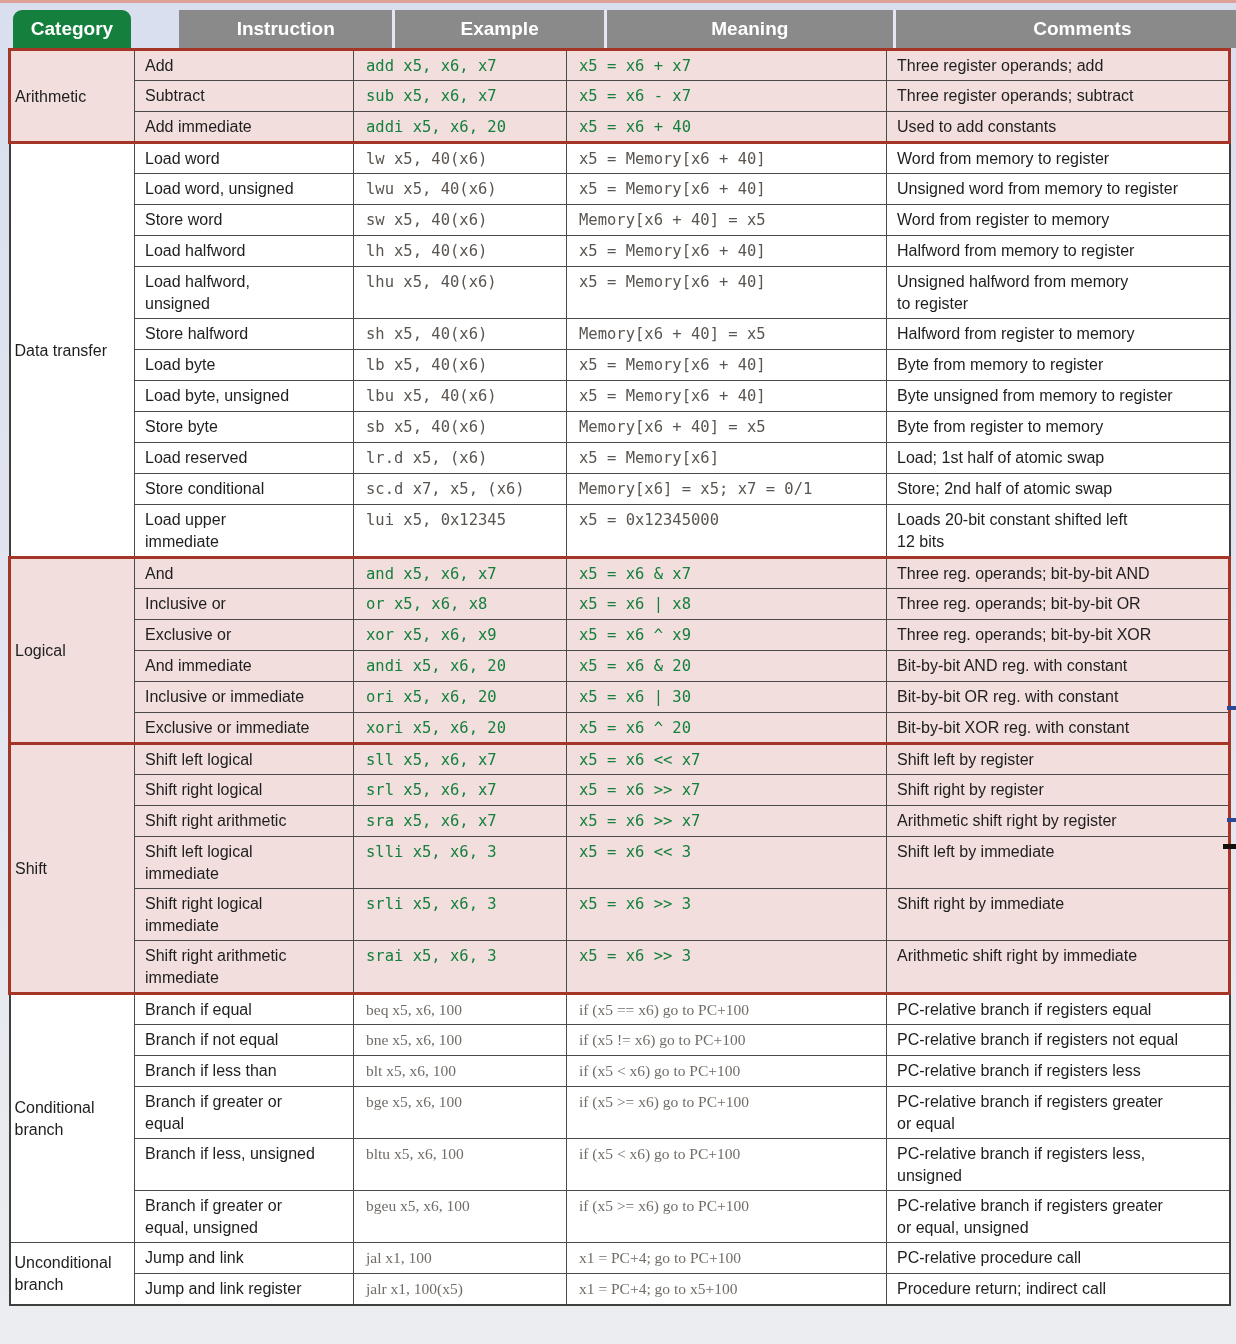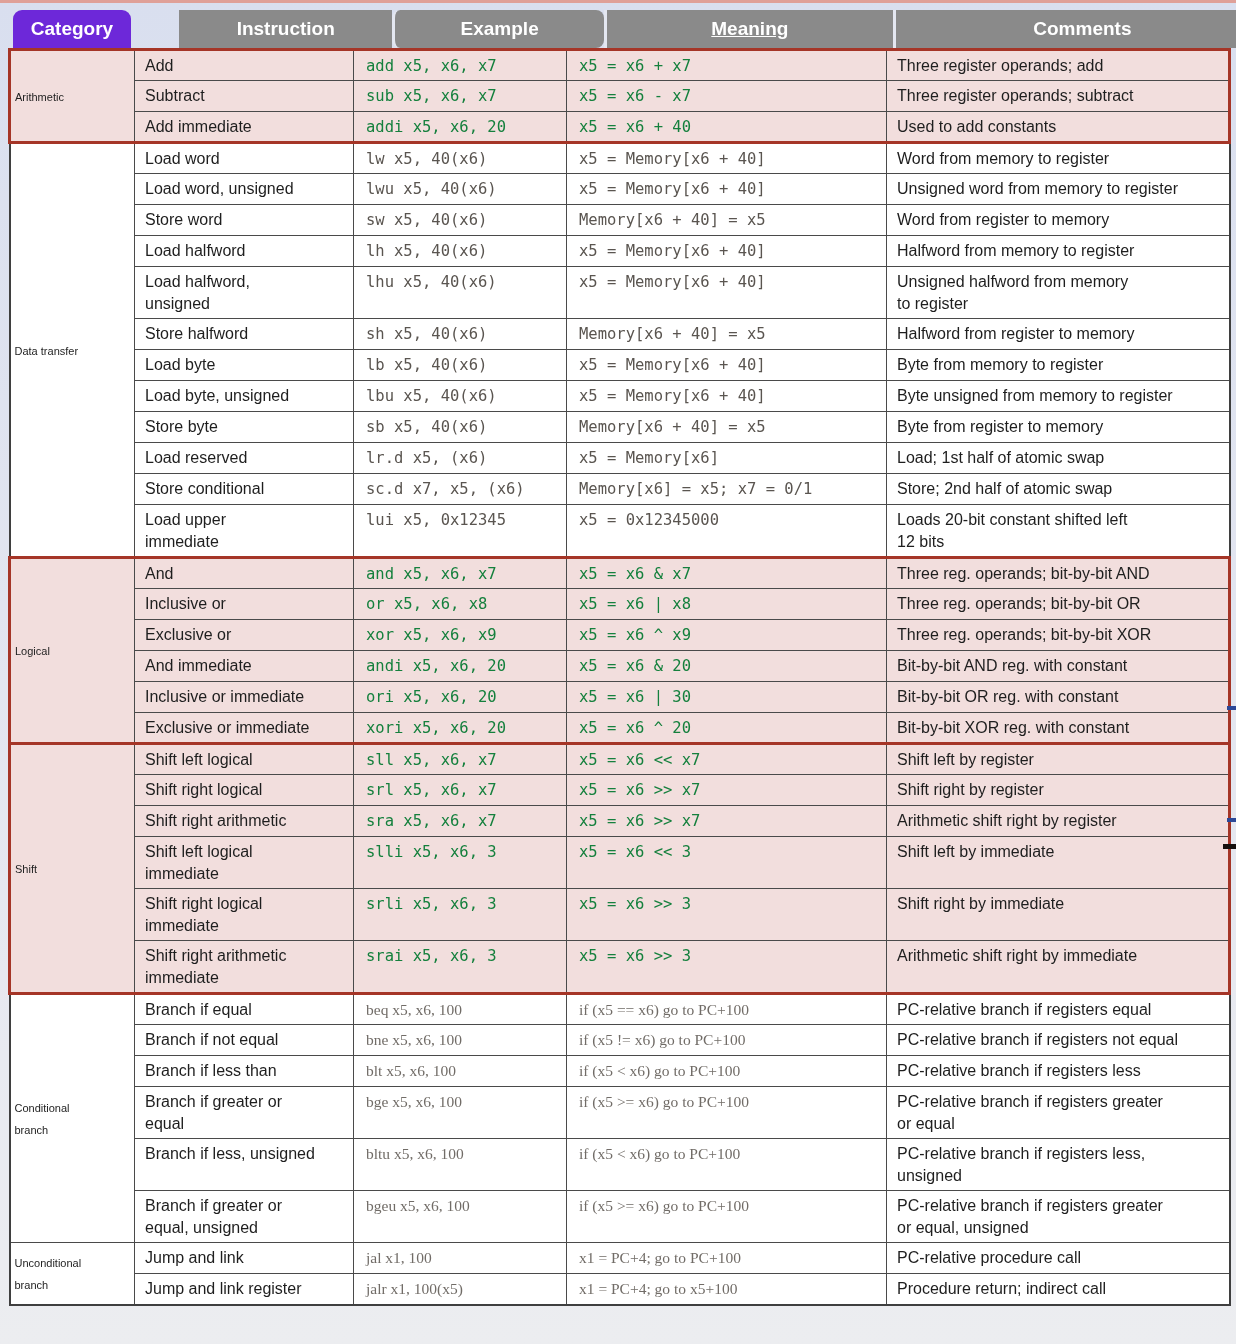--- a/index.html
+++ b/index.html
@@ -14,43 +14,43 @@
   .top-strip {
     position: absolute; top: 0; left: 0;
     width: 1236px; height: 3px;
     background: #dfa098;
   }
 
   
   .hdr-cat {
     position: absolute; left: 13px; top: 10px;
     width: 118px; height: 38px;
-    background: #6d28d9;
+    background: #15803d;
     border-radius: 9px 9px 0 0;
     color: #fff; font-weight: bold; font-size: 19px;
     display: flex; align-items: center; justify-content: center;
   }
   .hdr-group {
     position: absolute; left: 137px; top: 10px;
     width: 1090px; height: 38px;
     display: flex;
     border-radius: 9px 9px 0 0;
     overflow: hidden;
     padding-left: 42px;
   }
   .hdr-group > div {
     background: #8a8a8a; color: #fff;
     font-weight: bold; font-size: 19px;
     display: flex; align-items: center; justify-content: center;
     box-sizing: border-box; height: 38px;
   }
   .hdr-group > div + div { border-left: 3px solid #e4e7f1; }
   .hw-instruction { width: 215px; }
-  .hw-example     { width: 213px; border-radius: 8px; }
-  .hw-meaning     { width: 291px; text-decoration: underline; }
+  .hw-example     { width: 213px; }
+  .hw-meaning     { width: 291px; }
   .hw-comments    { width: 379px; }
 
   
   table.itable {
     position: absolute; left: 8px; top: 48px;
     width: 1220px;
     border-collapse: collapse;
     table-layout: fixed;
     border: 2px solid #3f3f3f;
   }
@@ -67,21 +67,21 @@
     padding: 4px 8px 3px 10px;
     font-size: 16px; line-height: 22px;
     vertical-align: top;
     white-space: pre-line;
     color: #1e1e1e;
     background: #ffffff;
   }
   .itable td.cat {
     vertical-align: middle;
     padding-left: 4px; padding-right: 4px;
-    font-size: 11px;
+    font-size: 16px;
     margin-left: 44px;
   }
   .itable td.mono {
     font-family: "DejaVu Sans Mono", monospace;
     font-size: 15.5px;
     color: #5a5550;
     padding-left: 12px;
   }
   tbody.hl { border: 3px solid #a53527; }
   tbody.hl td { background: #f2dedd; }

